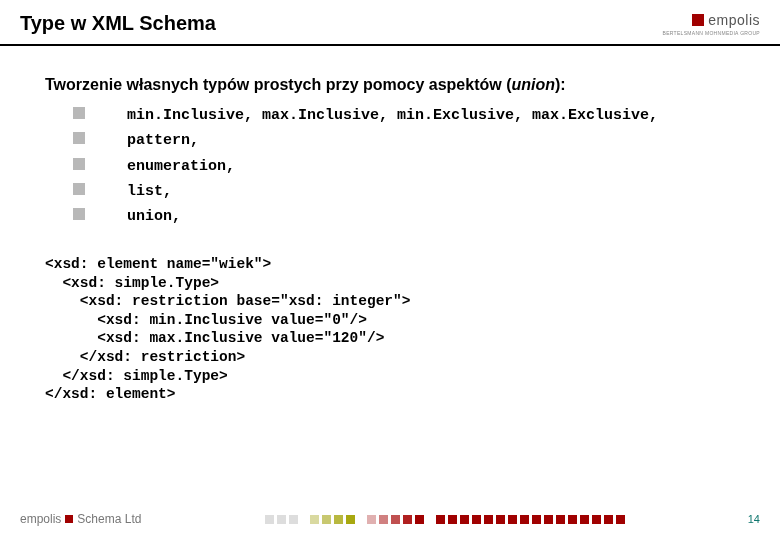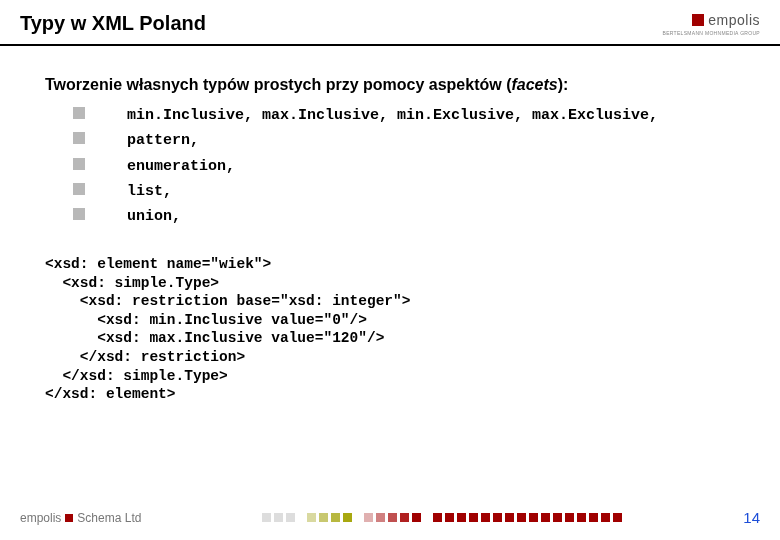--- a/index.html
+++ b/index.html
@@ -123,41 +123,41 @@
     flex: 1;
     justify-content: center;
     margin: 0 30px;
   }
   .footer-squares span {
     width: 9px;
     height: 9px;
     display: inline-block;
   }
   .page-num {
-    font-size: 15px;
-    color: #1d4ed8;
+    font-size: 11px;
+    color: #0f766e;
   }
 </style>
 </head>
 <body>
 
 <div class="header">
-  <div class="title">Typy w XML Poland</div>
+  <div class="title">Type w XML Schema</div>
   <div class="logo">
     <div class="logo-main">
       <span class="logo-square"></span>
       <span class="logo-text">empolis</span>
     </div>
     <div class="logo-sub">BERTELSMANN MOHNMEDIA GROUP</div>
   </div>
 </div>
 
 <div class="content">
   <div class="subtitle">
-    <span>Tworzenie własnych typów prostych przy pomocy aspektów (</span><span class="facets-word">facets</span><span>):</span>
+    <span>Tworzenie własnych typów prostych przy pomocy aspektów (</span><span class="facets-word">union</span><span>):</span>
   </div>
   <ul class="bullets">
     <li><span class="mono">min.Inclusive, max.Inclusive, min.Exclusive, max.Exclusive,</span></li>
     <li><span class="mono">pattern,</span></li>
     <li><span class="mono">enumeration,</span></li>
     <li><span class="mono">list,</span></li>
     <li><span class="mono">union,</span></li>
   </ul>
   <div class="code-block">&lt;xsd: element name="wiek"&gt;
   &lt;xsd: simple.Type&gt;

